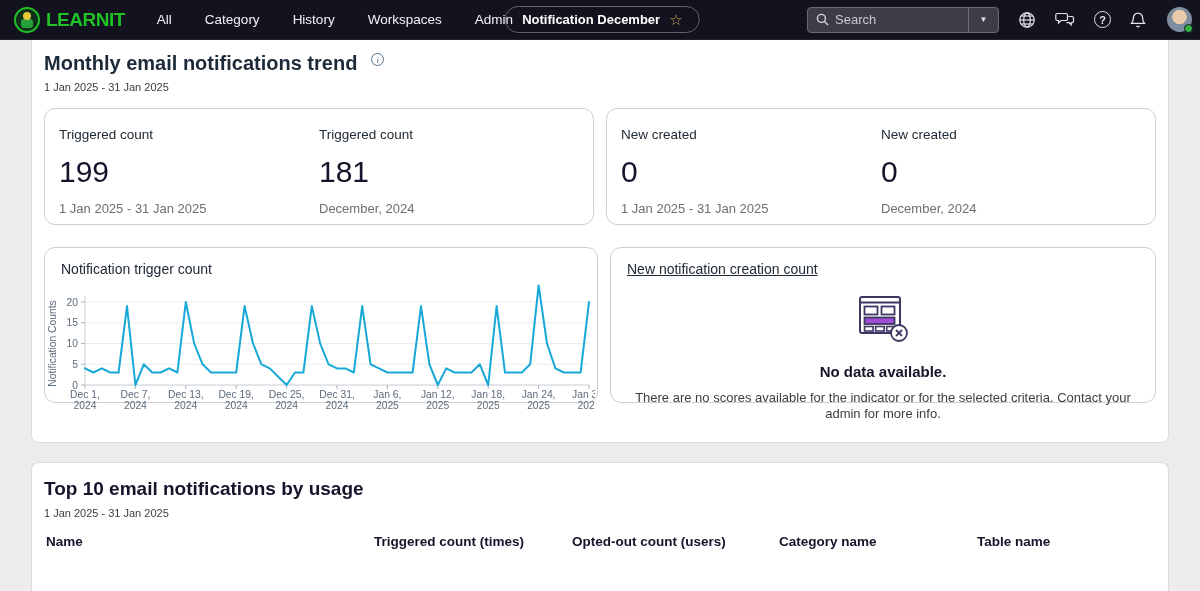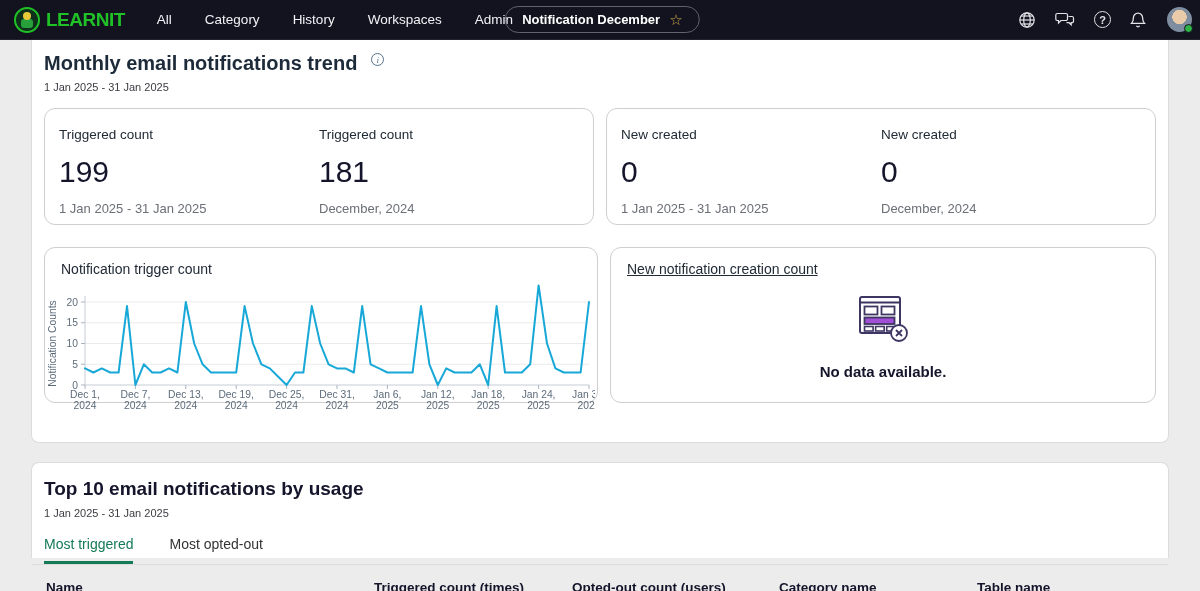--- a/index.html
+++ b/index.html
@@ -38,21 +38,21 @@
     color:#e3e3e8; font-size:11px; font-weight:700; display:flex; align-items:center;
     justify-content:center; }
   .avatar { width:25px; height:25px; border-radius:50%; position:relative; margin-left:2px;
     background:radial-gradient(circle at 50% 40%, #e9cba9 0 36%, #7e8ea0 38%); cursor:pointer; }
   .avatar .dot { position:absolute; right:-1px; bottom:-1px; width:9px; height:9px;
     border-radius:50%; background:#2fb344; border:1.5px solid #13131f; }
 
   
   .panel { background:#fff; margin:0 31px; border:1px solid #dcdcdc; }
   .panel-1 { border-top:none; border-radius:0 0 8px 8px; padding:9px 12px 26px; height:403px; }
-  .panel-2 { border-radius:8px 8px 0 0; margin-top:19px; padding:15px 12px 0; height:96px;
+  .panel-2 { border-radius:8px 8px 0 0; margin-top:19px; padding:15px 12px 0; height:129px;
     border-bottom:none; }
 
   .page-title-row { display:flex; align-items:flex-start; gap:14px; padding-top:3px; }
   .page-title { font-size:20px; color:#1c2a39; font-weight:600; }
   .info-icon { width:13px; height:13px; border:1px solid #57728a; border-radius:50%;
     color:#57728a; font-size:9px; font-family:"Liberation Serif", serif; font-style:italic;
     display:flex; align-items:center; justify-content:center; margin-top:1px; cursor:pointer; }
   .page-sub { font-size:11px; color:#3c3c43; margin-top:6px; }
 
   .cards-row { display:flex; gap:12px; margin-top:15px; }
@@ -104,20 +104,30 @@
     <span class="nav-item">Workspaces</span>
     <span class="nav-item">Admin</span>
   </div>
 
   <div class="dash-pill">
     <span class="dash-pill-label">Notification December</span>
     <span class="star">☆</span>
   </div>
 
   <div class="nav-right">
+    <div class="searchbox">
+      <span class="search-glyph">
+        <svg width="13" height="13" viewBox="0 0 13 13">
+            <circle cx="5.4" cy="5.4" r="4" fill="none" stroke="#d5d5db" stroke-width="1.4"></circle>
+            <line x1="8.4" y1="8.4" x2="12" y2="12" stroke="#d5d5db" stroke-width="1.4"></line>
+          </svg>
+      </span>
+      <input type="text" placeholder="Search" style="">
+      <span class="search-split">▼</span>
+    </div>
     <span class="topicon">
       <svg width="18" height="18" viewBox="0 0 18 18" fill="none" stroke="#e3e3e8" stroke-width="1.2">
           <circle cx="9" cy="9" r="7.2"></circle>
           <ellipse cx="9" cy="9" rx="3.3" ry="7.2"></ellipse>
           <line x1="1.8" y1="9" x2="16.2" y2="9"></line>
           <line x1="2.8" y1="5" x2="15.2" y2="5"></line>
           <line x1="2.8" y1="13" x2="15.2" y2="13"></line>
         </svg>
     </span>
     <span class="topicon">
@@ -232,31 +242,28 @@
           <rect x="29.5" y="15.5" width="13" height="8" stroke="#3d3663" stroke-width="1.8" fill="#fff"></rect>
           <rect x="12.5" y="26.5" width="30" height="6.5" fill="#a24fd8" stroke="#3d3663" stroke-width="1.8"></rect>
           <rect x="12.5" y="35.5" width="8.6" height="4.5" stroke="#3d3663" stroke-width="1.6" fill="#fff"></rect>
           <rect x="23.6" y="35.5" width="8.6" height="4.5" stroke="#3d3663" stroke-width="1.6" fill="#fff"></rect>
           <rect x="34.7" y="35.5" width="8.6" height="4.5" stroke="#3d3663" stroke-width="1.6" fill="#fff"></rect>
           <circle cx="47" cy="42" r="8" fill="#fff" stroke="#3d3663" stroke-width="1.8"></circle>
           <path d="M44 39l6 6M50 39l-6 6" stroke="#3d3663" stroke-width="1.8"></path>
         </svg>
       </div>
       <div class="nodata-head">No data available.</div>
+      <div class="nodata-msg">There are no scores available for the indicator or for the selected criteria. Contact your admin for more info.</div>
     </div>
   </div>
 </div>
 
 <div class="panel panel-2">
   <div class="b-title">Top 10 email notifications by usage</div>
   <div class="b-sub">1 Jan 2025 - 31 Jan 2025</div>
-  <div class="tabs">
-    <span class="tab active">Most triggered</span>
-    <span class="tab">Most opted-out</span>
-  </div>
   <div class="thead">
     <span class="th">Name</span>
     <span class="th">Triggered count (times)</span>
     <span class="th">Opted-out count (users)</span>
     <span class="th">Category name</span>
     <span class="th">Table name</span>
   </div>
 </div>
 
 </body></html>

